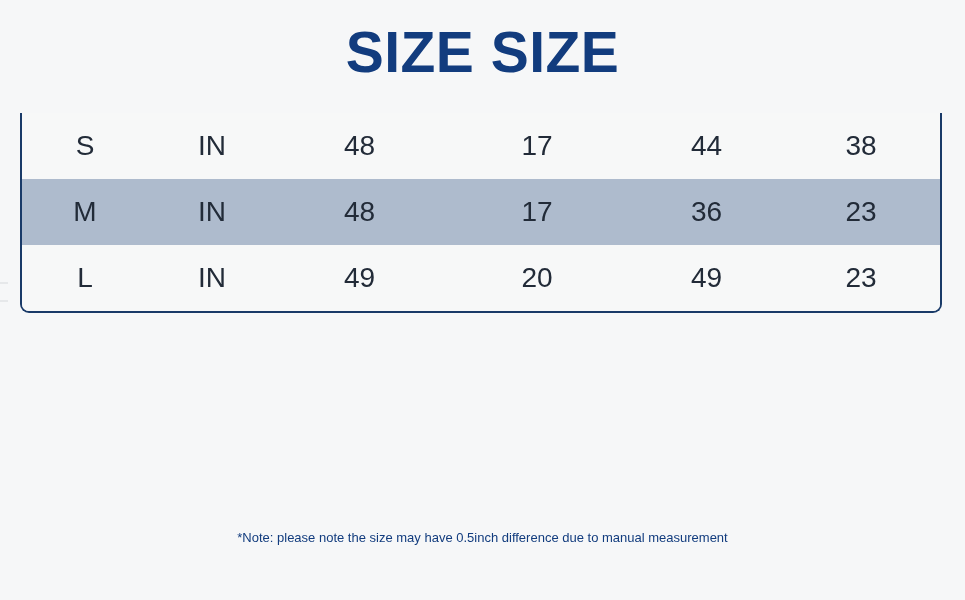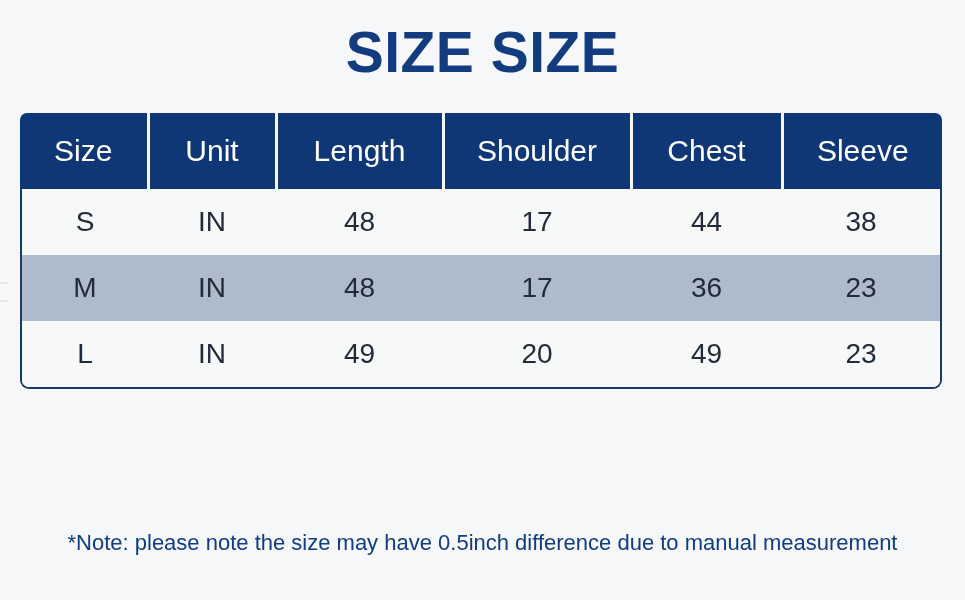--- a/index.html
+++ b/index.html
@@ -115,57 +115,37 @@
   table.size-chart-body tr.row-even td {
     background: #aebbcd;
   }
 
   .footnote {
     position: absolute;
     left: 0;
     top: 530px;
     width: 965px;
     text-align: center;
-    font-size: 22px;
+    font-size: 13px;
     color: #123c7e;
     white-space: nowrap;
   }
 </style>
 </head>
 <body>
 
 <div class="page">
 
   <div class="edge-mark m1"></div>
   <div class="edge-mark m2"></div>
 
   <div class="title">SIZE SIZE</div>
 
   <div class="table-wrap">
 
-    <table class="size-chart">
-      <colgroup>
-        <col style="width:128px">
-        <col style="width:128px">
-        <col style="width:167px">
-        <col style="width:188px">
-        <col style="width:151px">
-        <col style="width:160px">
-      </colgroup>
-      <thead>
-        <tr>
-          <th>Size</th>
-          <th>Unit</th>
-          <th>Length</th>
-          <th>Shoulder</th>
-          <th>Chest</th>
-          <th>Sleeve</th>
-        </tr>
-      </thead>
-    </table>
 
     <div class="body-frame">
       <table class="size-chart-body">
         <colgroup>
           <col style="width:126px">
           <col style="width:128px">
           <col style="width:167px">
           <col style="width:188px">
           <col style="width:151px">
           <col style="width:158px">

